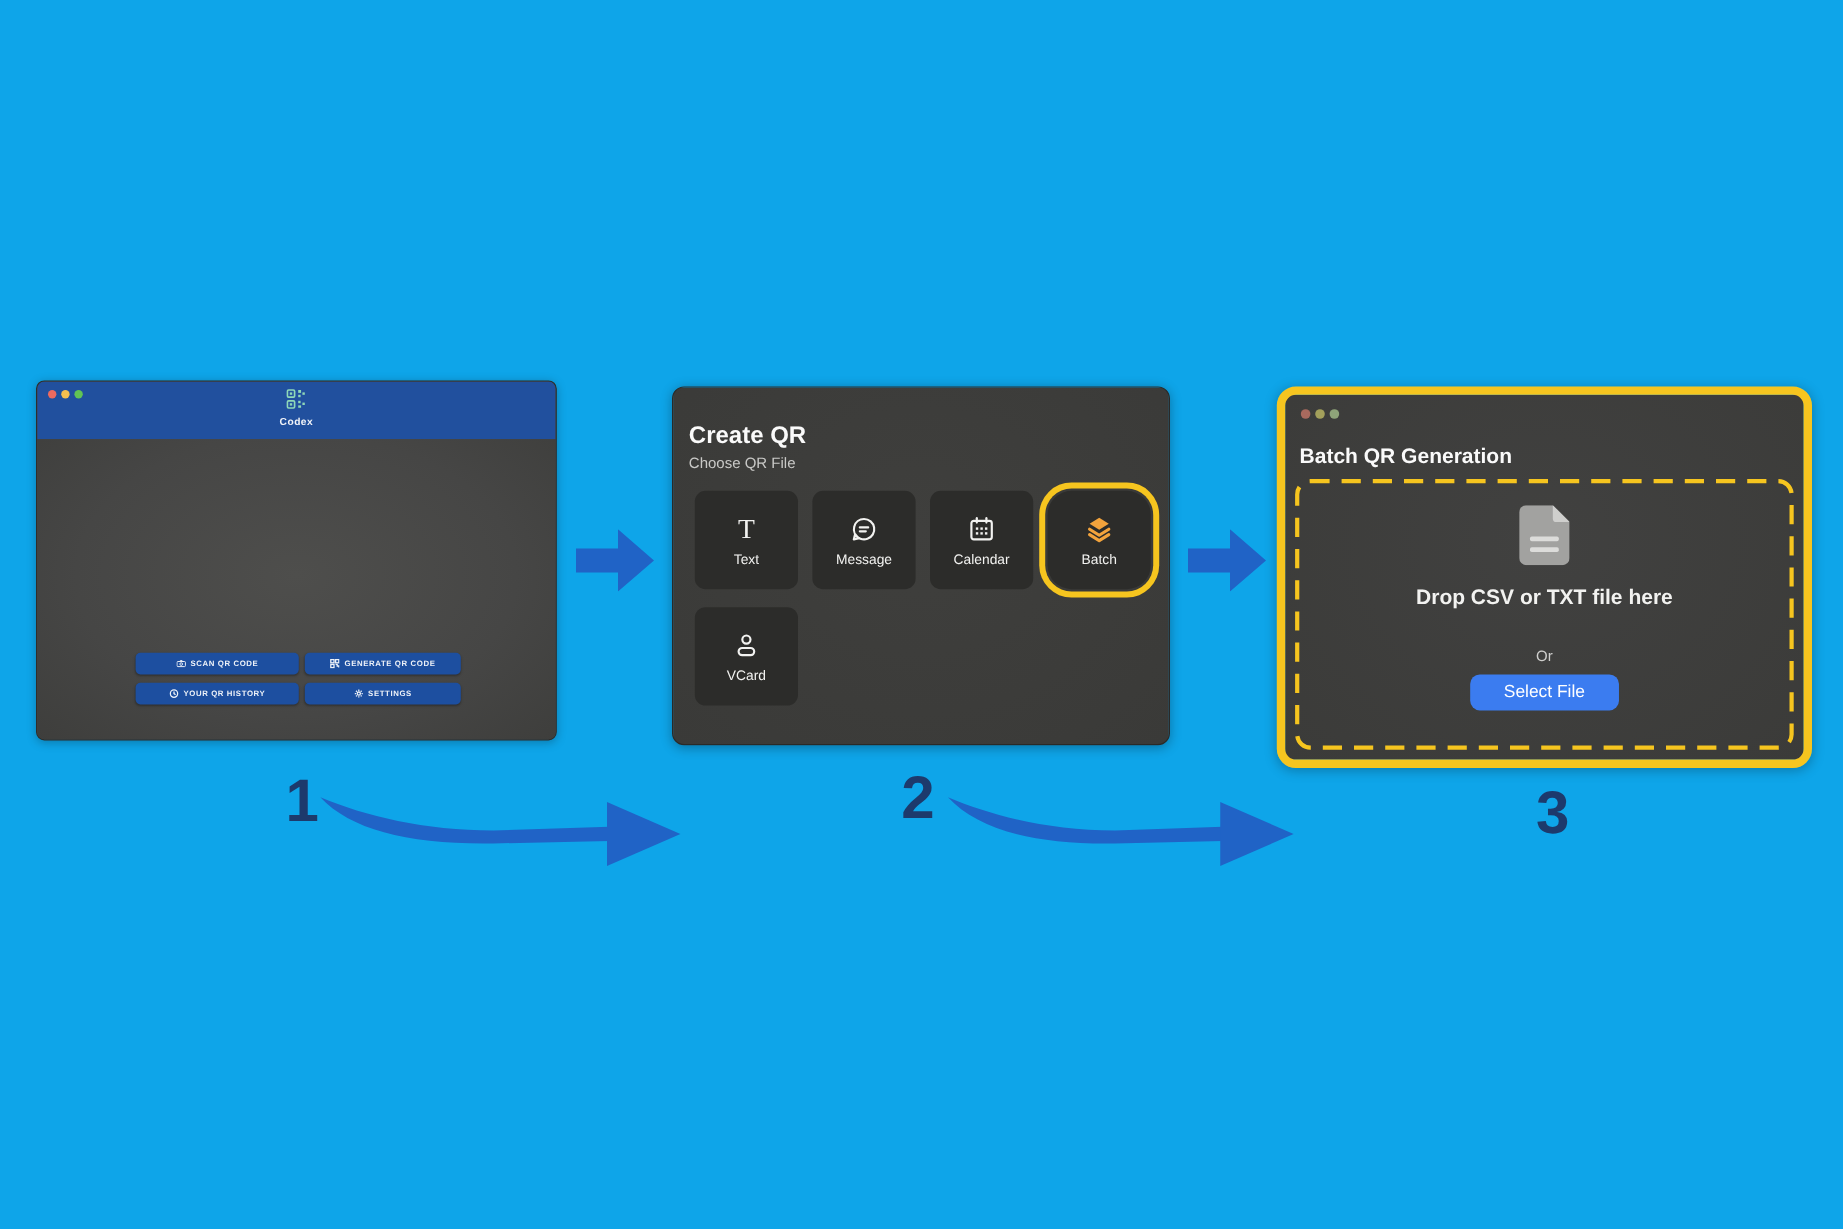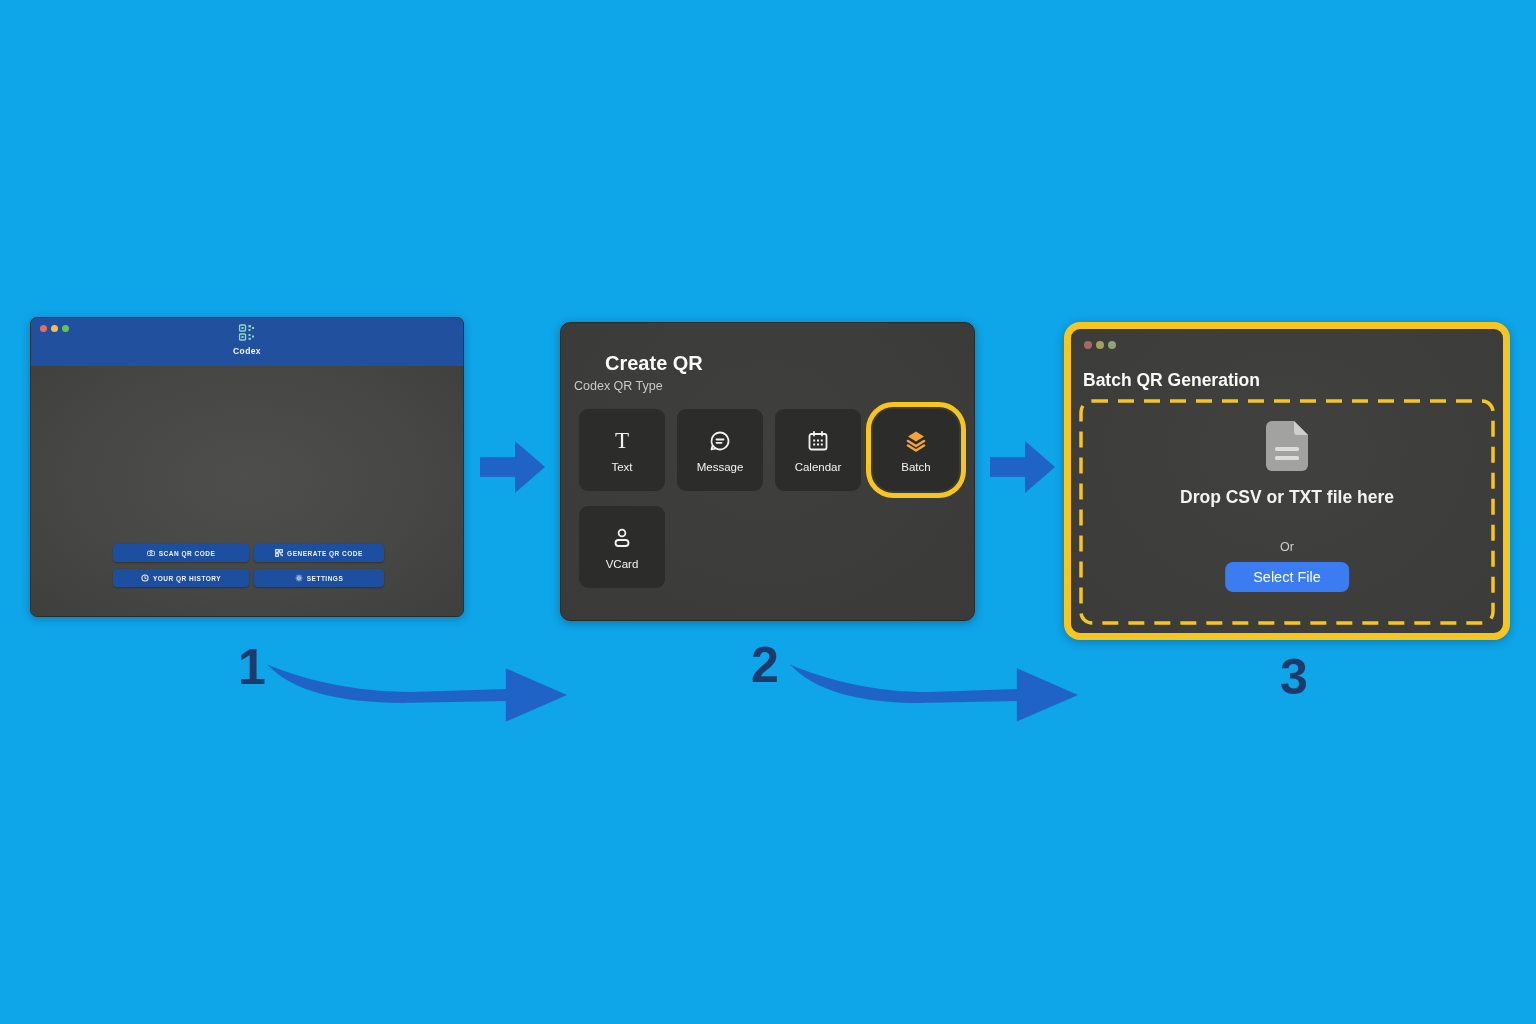--- a/index.html
+++ b/index.html
@@ -32,21 +32,21 @@
   .wbtn svg { width:8px; height:8px; stroke:#eef2f8; fill:none; stroke-width:1.6; }
 
   
   .block-arrow { position:absolute; width:66px; height:52px; }
   .arrow1 { left:480px; top:441px; } .arrow2 { left:990px; top:441px; }
 
   
   .win2 { position:absolute; left:560px; top:322px; width:415px; height:299px;
           border-radius:10px; background:radial-gradient(ellipse at 50% 40%, #3f3f3d 0%, #3a3a38 100%);
           border:1px solid #2a2a28; box-shadow:0 2px 10px rgba(0,0,0,.3); }
-  .win2-title { position:absolute; left:13px; top:29px; color:#fafafa; font-size:20px; font-weight:bold;margin-left:31px; }
+  .win2-title { position:absolute; left:13px; top:29px; color:#fafafa; font-size:20px; font-weight:bold; }
   .win2-subtitle { position:absolute; left:13px; top:56px; color:#c9c9c7; font-size:12.5px; }
   .tile-grid { position:absolute; left:18px; top:86px; display:grid;
                grid-template-columns:repeat(4,86px); column-gap:12px; row-gap:15px; }
   .tile { width:86px; height:82px; background:#2c2c2a; border-radius:9px; cursor:pointer;
           display:flex; flex-direction:column; align-items:center; justify-content:center; gap:7px; }
   .tile-icon { width:26px; height:26px; display:flex; align-items:center; justify-content:center; }
   .tile-icon svg { width:24px; height:24px; stroke:#f2f2f0; fill:none; stroke-width:1.8;
                    stroke-linecap:round; stroke-linejoin:round; }
   .tile-icon .tletter { color:#f2f2f0; font-size:23px; font-weight:normal; font-family:"Liberation Serif", serif; }
   .tile-label { color:#f2f2f0; font-size:11.5px; }
@@ -146,21 +146,21 @@
 
     </div>
   </div>
 
   <svg class="block-arrow arrow1" viewBox="0 0 66 52">
     <polygon points="0,16 35,16 35,0 65,26 35,52 35,36 0,36" fill="#2063c6"></polygon>
   </svg>
 
   <div class="win2">
     <div class="win2-title">Create QR</div>
-    <div class="win2-subtitle">Codex QR Type</div>
+    <div class="win2-subtitle">Choose QR File</div>
     <div class="tile-grid">
 
       <div class="tile">
         <span class="tile-icon">
             <span class="tletter">T</span>
           </span>
         <span class="tile-label">Text</span>
       </div>
 
 

